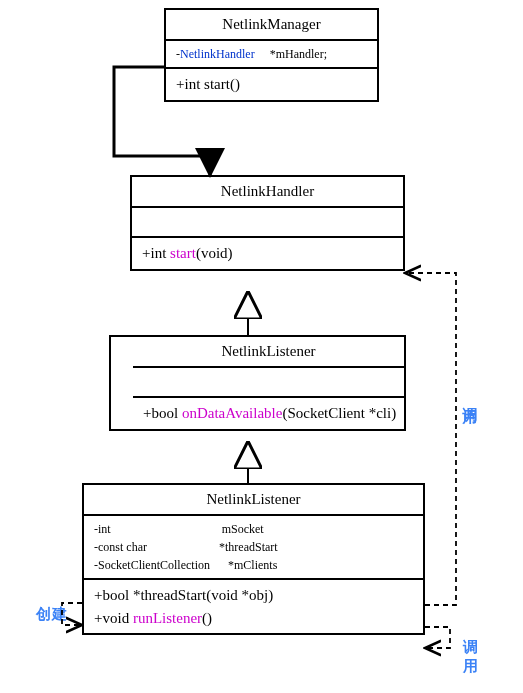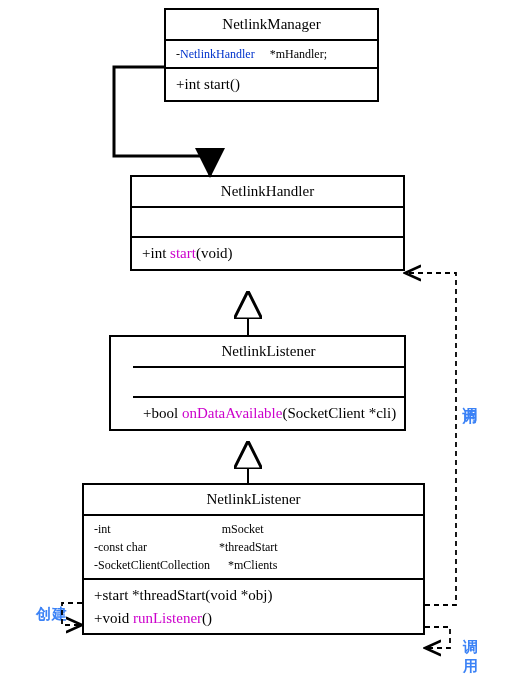--- a/index.html
+++ b/index.html
@@ -93,21 +93,21 @@
   </div>
 
   <div class="uml-class" style="left:82px; top:483px; width:343px;">
     <div class="uml-title">NetlinkListener</div>
     <div class="uml-attrs">
       <div class="row">-int                                     mSocket</div>
       <div class="row">-const char                        *threadStart</div>
       <div class="row">-SocketClientCollection      *mClients</div>
     </div>
     <div class="uml-ops">
-      <div class="row"><span>+</span><span>start *</span><span>threadStart</span><span>(void *obj)</span></div>
+      <div class="row"><span>+</span><span>bool *</span><span>threadStart</span><span>(void *obj)</span></div>
       <div class="row"><span>+</span><span>void </span><span class="magenta">runListener</span><span>()</span></div>
     </div>
   </div>
 
   <div class="edge-label" style="left:460px; top:395px;">调用</div>
   <div class="edge-label horiz" style="left:36px; top:605px;">创建</div>
   <div class="edge-label horiz" style="left:463px; top:638px;">调用</div>
 
   <svg class="overlay" viewBox="0 0 523 693">
     <defs>

